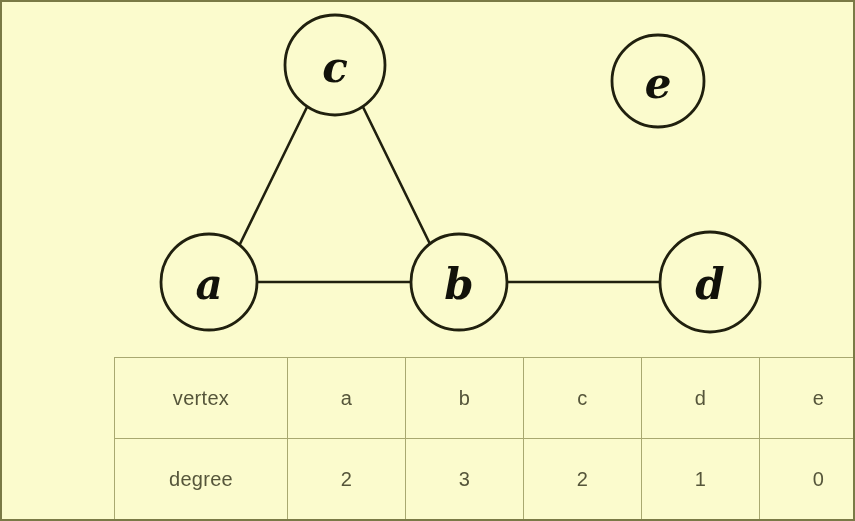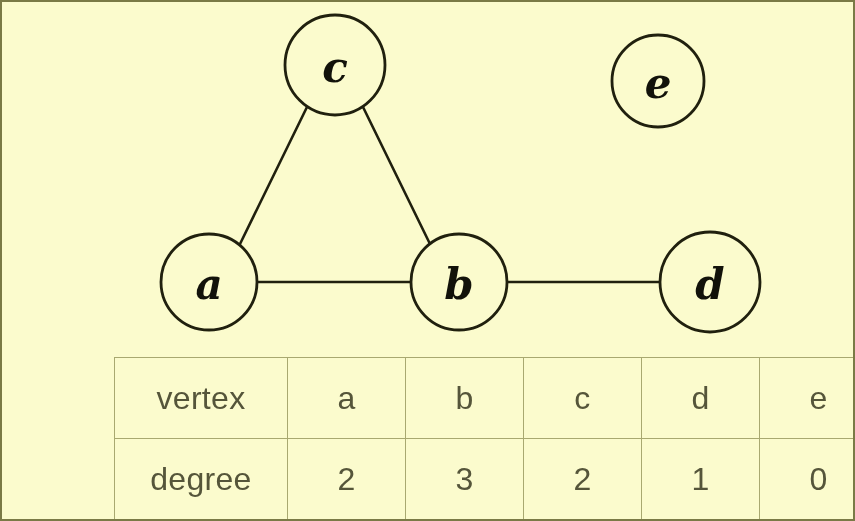--- a/index.html
+++ b/index.html
@@ -68,21 +68,21 @@
     table-layout: fixed;
     background: transparent;
   }
   #degree-table td {
     border: 1.6px solid #a8a870;
     height: 80px;
     padding: 0 4px;
     text-align: center;
     vertical-align: middle;
     font-family: "Liberation Sans", sans-serif;
-    font-size: 32px;
+    font-size: 20px;
     font-weight: 400;
     color: #55553a;
     letter-spacing: 0.3px;
   }
   #degree-table td.rowhead {
     width: 164px;
   }
   #degree-table td.datacell {
     width: 109px;
   }

